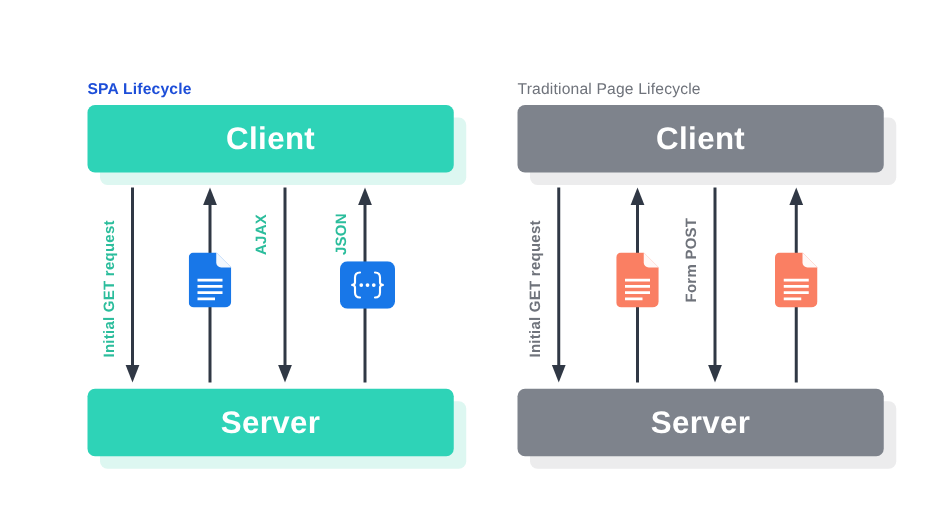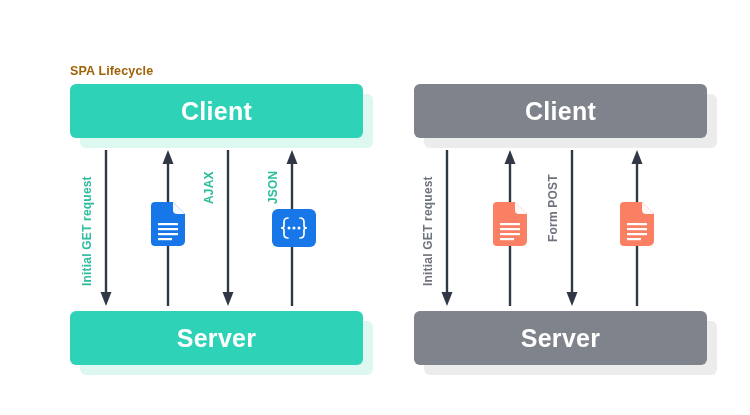--- a/index.html
+++ b/index.html
@@ -21,21 +21,21 @@
   }
 
   
   .panel-title {
     position: absolute;
     font-size: 12.5px;
     font-weight: bold;
     letter-spacing: 0.15px;
     white-space: nowrap;
   }
-  #title-spa   { left: 70px;  top: 64px;  color: #a16207; }
+  #title-spa   { left: 70px;  top: 64px;  color: #1d4ed8; }
   #title-trad  { left: 414px; top: 64px;  color: #6f737b; font-weight: normal; }
 
   
   .bar-wrap { position: absolute; padding-left: 28px; }
   .bar {
     position: absolute;
     left: 0;
     top: 0;
     width: 100%;
     height: 100%;
@@ -97,20 +97,21 @@
   }
   .payload svg { display: block; }
 </style>
 </head>
 <body>
 
 <div id="stage">
 
   <div class="panel-title" id="title-spa">SPA Lifecycle</div>
 
+  <div class="panel-title" id="title-trad">Traditional Page Lifecycle</div>
 
   <div class="bar-wrap teal" id="spa-client">
     <div class="bar-shadow"></div>
     <div class="bar">Client</div>
   </div>
 
   <div class="bar-wrap teal" id="spa-server">
     <div class="bar-shadow"></div>
     <div class="bar">Server</div>
   </div>

